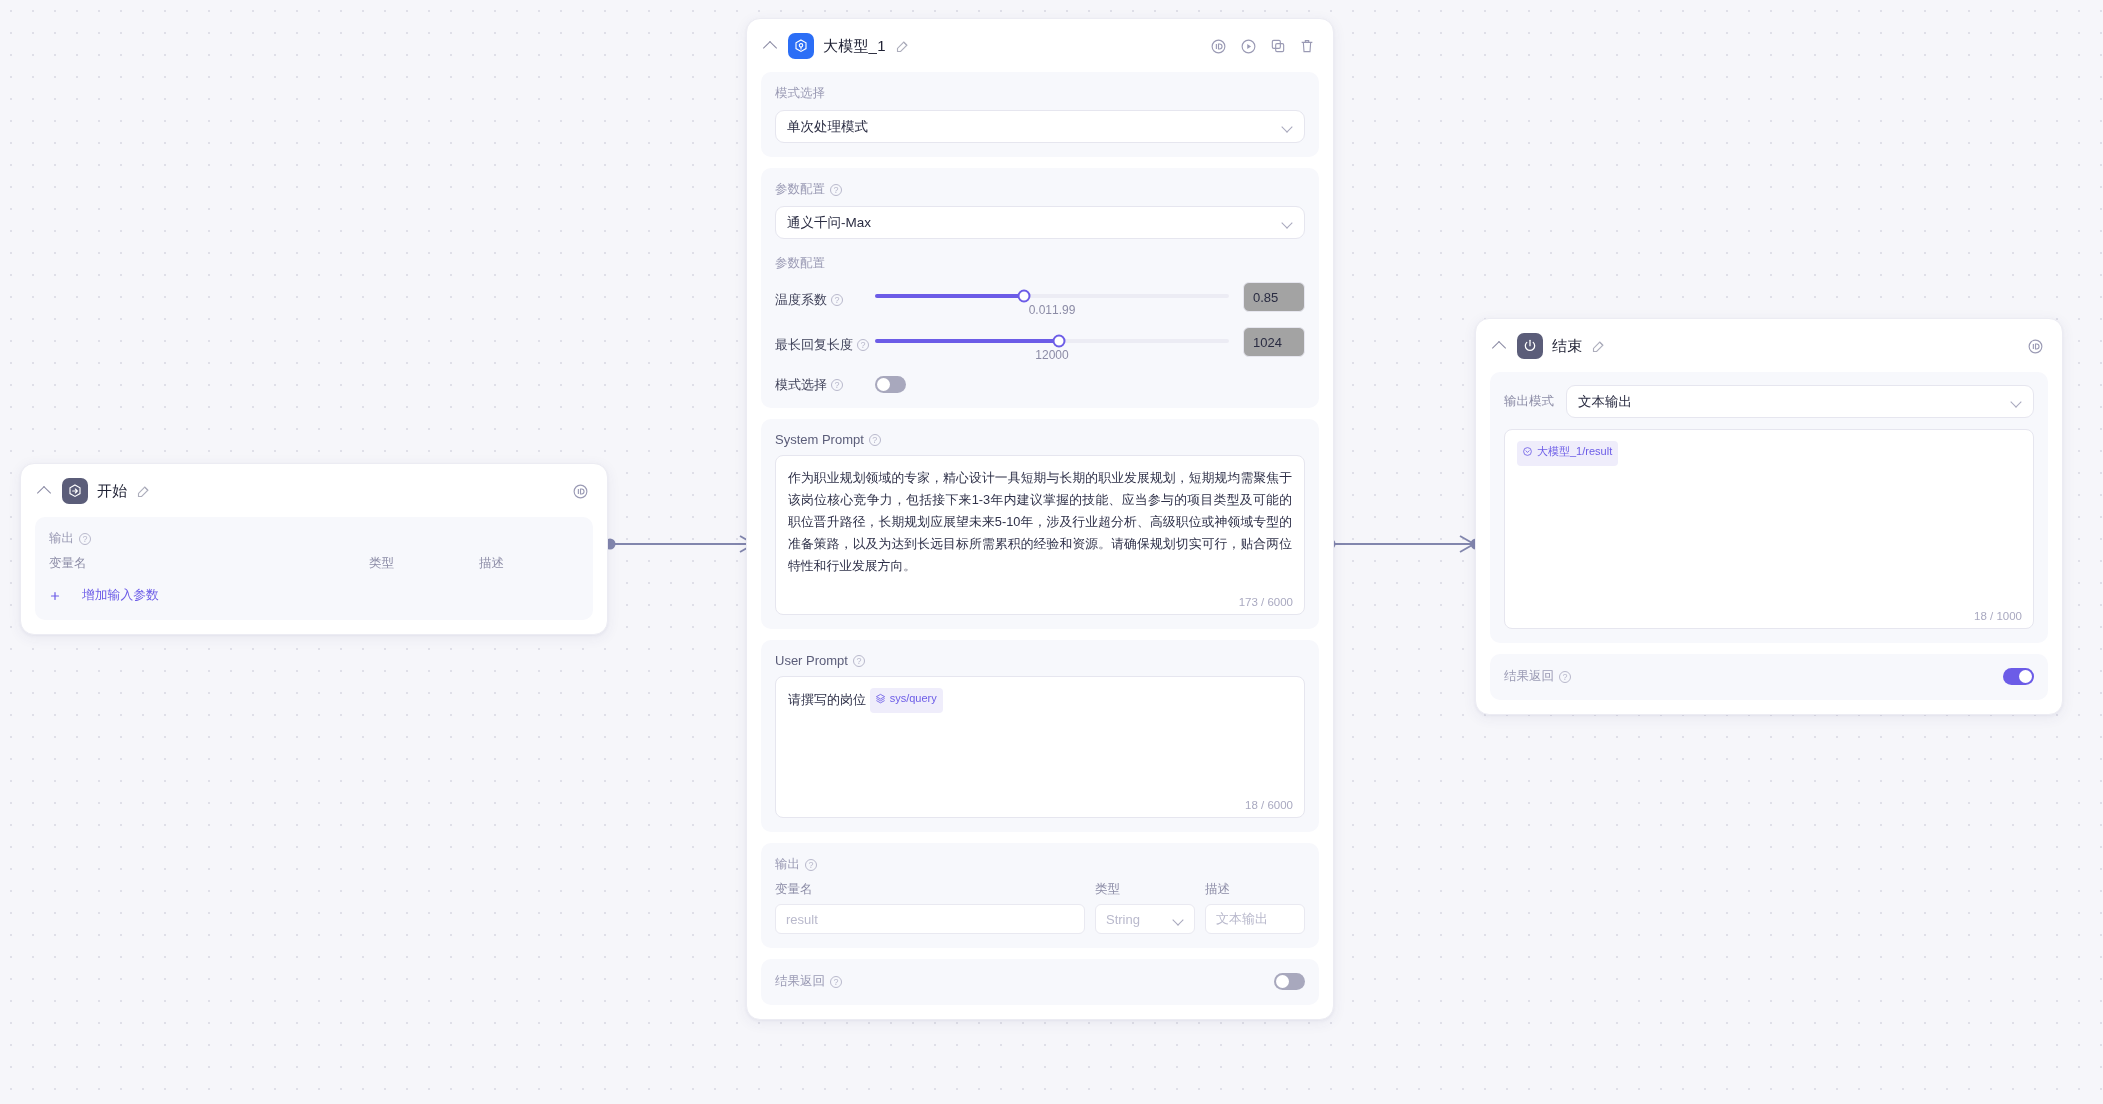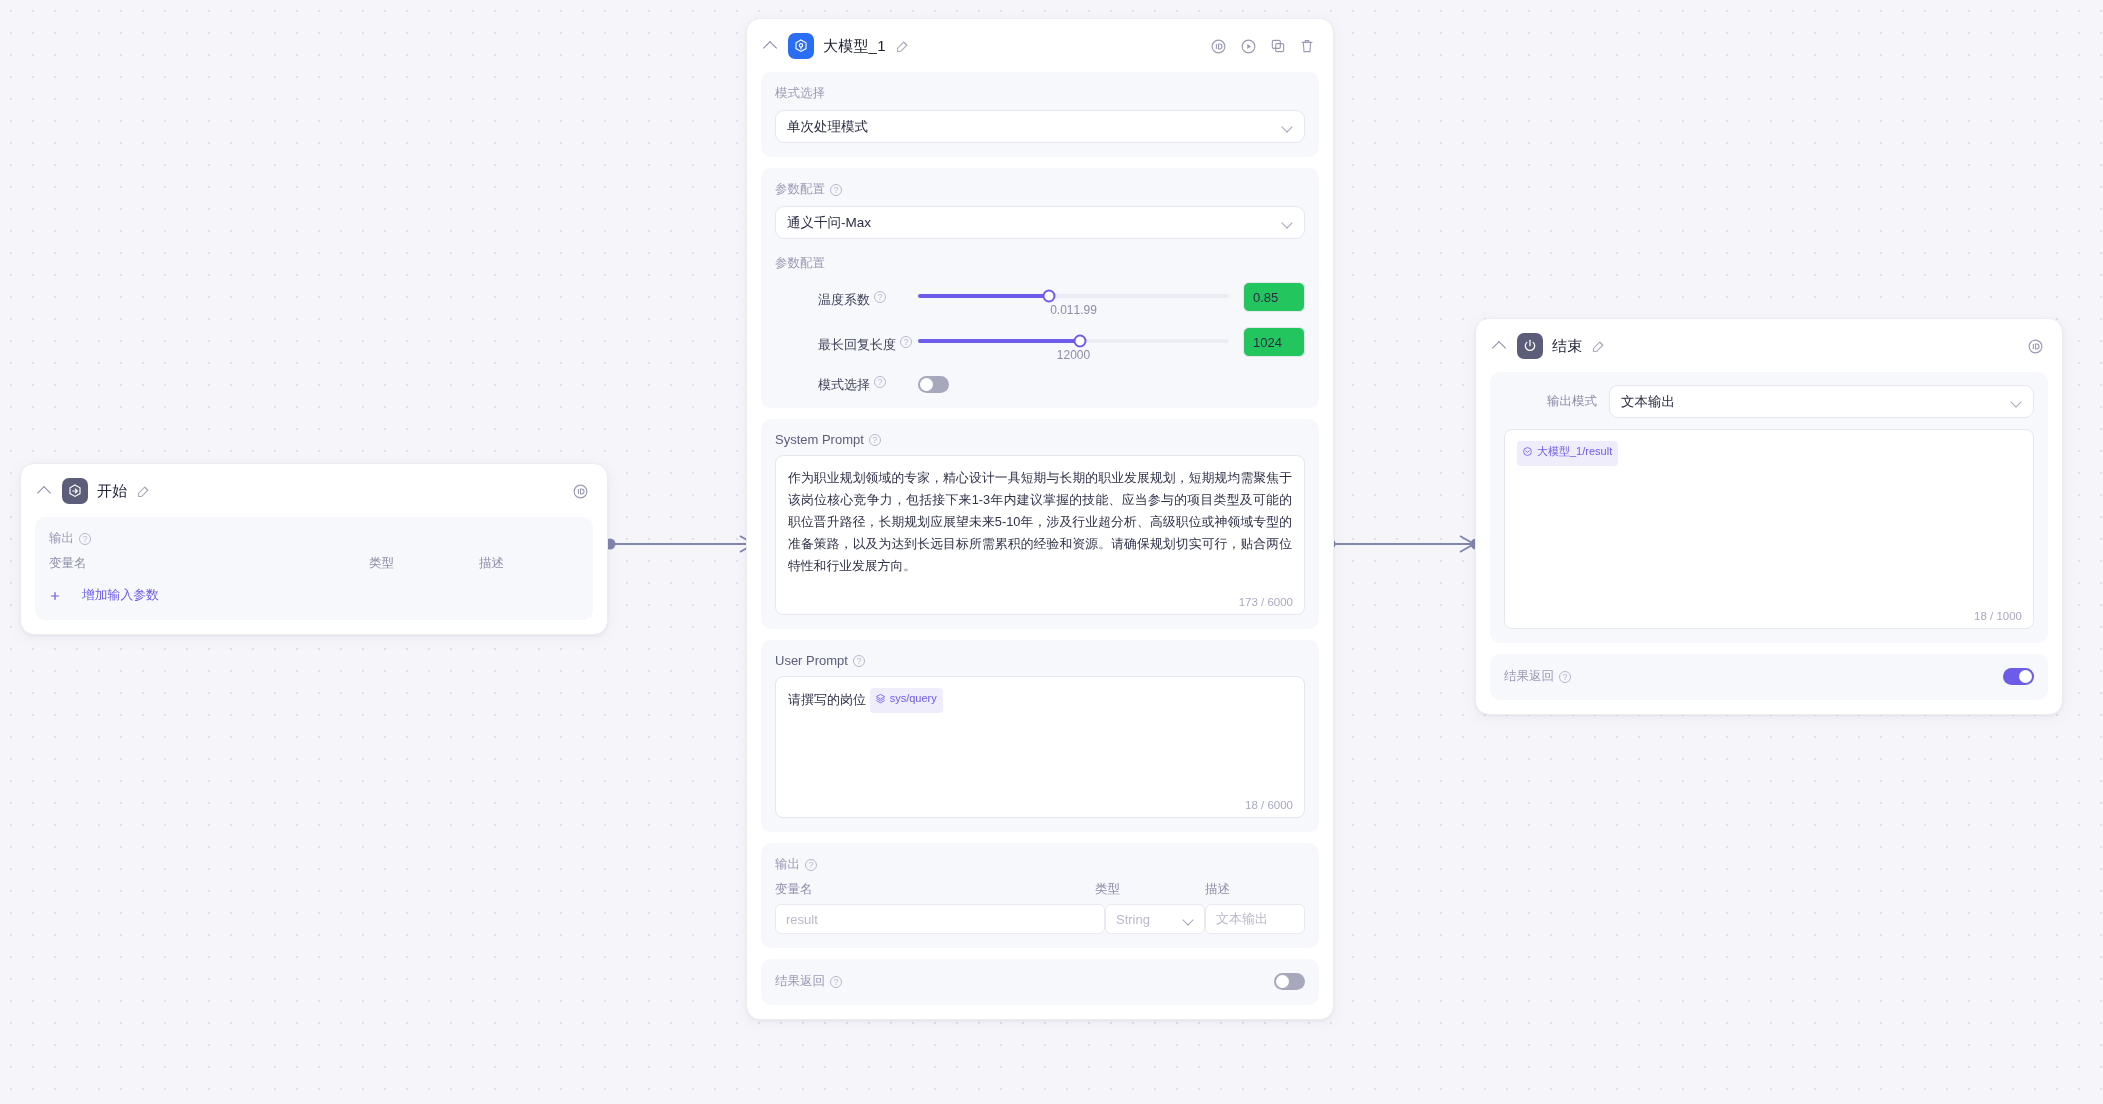--- a/index.html
+++ b/index.html
@@ -82,37 +82,37 @@
   .caret::before {
     content: ""; position: absolute; left: 1px; top: 2px;
     width: 7px; height: 7px;
     border-right: 1.5px solid #a8a8bd; border-bottom: 1.5px solid #a8a8bd;
     transform: rotate(45deg);
   }
 
   .prow { display: flex; align-items: flex-start; margin-top: 10px; }
   .prow .pname {
     width: 100px; flex: 0 0 100px; font-size: 13px; color: #3d3f57;
-    display: flex; align-items: flex-start; gap: 4px; padding-top: 9px; margin-left: 43px;
+    display: flex; align-items: center; gap: 4px; padding-top: 9px;
   }
   .slider-wrap { flex: 1 1 auto; padding: 0 14px 0 0; }
   .track {
     position: relative; height: 4px; background: #ececf4; border-radius: 3px;
     margin-top: 12px; cursor: pointer;
   }
   .fill { position: absolute; left: 0; top: 0; height: 100%; background: #6c5ce7; border-radius: 3px; }
   .thumb {
     position: absolute; top: 50%; width: 13px; height: 13px;
     background: #fff; border: 2px solid #6c5ce7; border-radius: 50%;
     transform: translate(-50%, -50%); cursor: grab;
   }
   .minmax { display: flex; justify-content: center; margin-top: 5px; }
   .minmax span { font-size: 12px; color: #8c8ca6; }
   .numbox {
-    width: 62px; flex: 0 0 62px; height: 30px; background: #22c55e;
+    width: 62px; flex: 0 0 62px; height: 30px; background: #a3a3a3;
     border: 1px solid #e6e6ef; border-radius: 6px;
     display: flex; align-items: center; padding: 0 9px;
     font-size: 13px; color: #2a2c42; cursor: text;
   }
 
   .toggle {
     width: 31px; height: 17px; border-radius: 10px; background: #a8a8bd;
     position: relative; cursor: pointer; flex: 0 0 31px;
   }
   .toggle.on { background: #6c5ce7; }
@@ -140,21 +140,21 @@
     background: #efedfb; border-radius: 4px; padding: 1px 6px 5px 5px;
     font-size: 11px; color: #6c5ce7; vertical-align: baseline;
   }
   .chip svg { flex: 0 0 11px; }
 
   
   .cols { display: flex; gap: 10px; font-size: 12.5px; color: #8c8ca6; margin-bottom: 6px; }
   .c1 { flex: 1 1 auto; }
   .c2 { width: 100px; flex: 0 0 100px; }
   .c3 { width: 100px; flex: 0 0 100px; }
-  .fields { display: flex; }
+  .fields { display: flex; gap: 10px; }
   .inp {
     height: 30px; background: #fff; border: 1px solid #e9e9f1; border-radius: 6px;
     display: flex; align-items: center; padding: 0 10px;
     font-size: 13px; color: #b9b9cc; cursor: text;
   }
   .inp.sel { cursor: pointer; }
   .rowline { display: flex; align-items: center; justify-content: space-between; }
   .addbtn {
     display: inline-flex; align-items: center; gap: 21px;
     font-size: 12.8px; color: #6c5ce7; cursor: pointer; margin-top: 9px;

